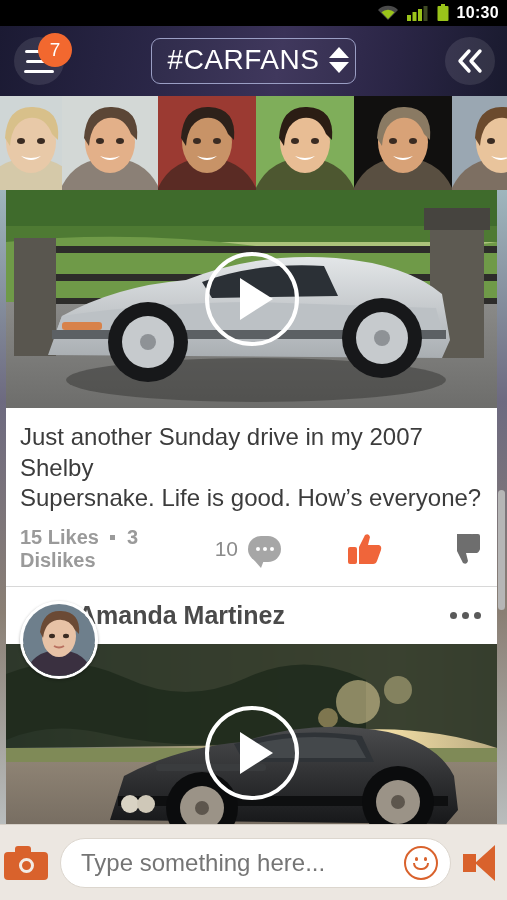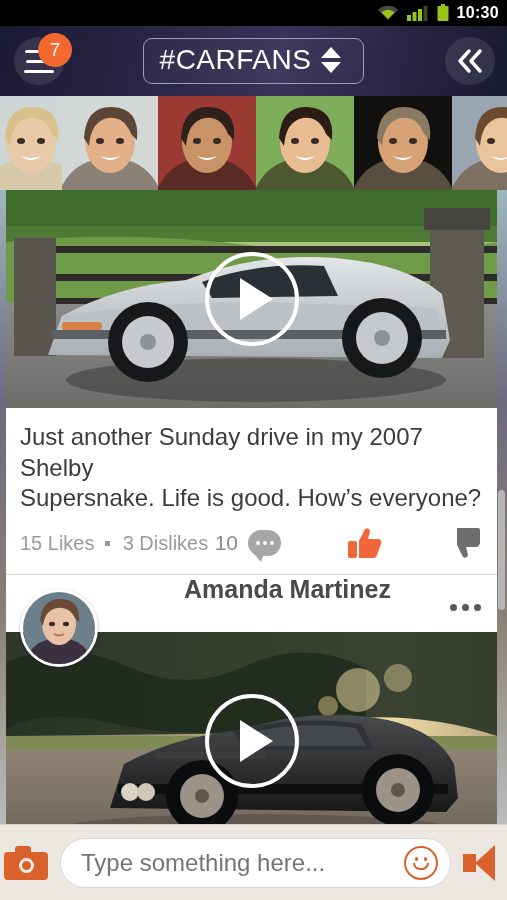--- a/index.html
+++ b/index.html
@@ -22,21 +22,21 @@
                  border-radius:50%; background:rgba(255,255,255,.10);
                  display:flex; flex-direction:column; justify-content:center;
                  align-items:center; gap:7px; }
   .menu-circle i { display:block; background:#fff; height:3px; border-radius:2px; }
   .menu-circle i:nth-child(1){ width:28px; }
   .menu-circle i:nth-child(2){ width:26px; }
   .menu-circle i:nth-child(3){ width:30px; }
   .badge { position:absolute; right:-2px; top:-4px; width:34px; height:34px;
            border-radius:50%; background:#f2682f; color:#fff; font-size:19px;
            display:flex; align-items:center; justify-content:center; font-weight:500; }
-  .title-pill { border:1px solid #9a9ec4; border-radius:9px; padding:5px 22px 7px 16px;
+  .title-pill { border:1px solid #9a9ec4; border-radius:9px; padding:5px 6px 7px 16px;
                 display:flex; align-items:center; gap:10px; background:rgba(255,255,255,.03); }
   .title-pill span { color:#fff; font-size:28px; letter-spacing:.5px; }
   .spin { display:flex; flex-direction:column; gap:4px; }
   .spin u { width:0; height:0; border-left:10px solid transparent;
             border-right:10px solid transparent; display:block; }
   .spin u.up { border-bottom:11px solid #fff; }
   .spin u.dn { border-top:11px solid #fff; }
   .hdr-right { position:absolute; right:12px; top:11px; width:50px; height:48px;
                border-radius:50%; background:rgba(255,255,255,.10);
                display:flex; align-items:center; justify-content:center; }
@@ -54,37 +54,37 @@
   .play { position:absolute; left:50%; top:50%; transform:translate(-50%,-50%);
           width:94px; height:94px; border-radius:50%; border:4px solid #fff;
           display:flex; align-items:center; justify-content:center; }
   .play u { width:0; height:0; border-top:21px solid transparent;
             border-bottom:21px solid transparent; border-left:33px solid #fff;
             margin-left:9px; }
   .post-text { padding:14px 14px 2px 14px; font-size:24px; color:#3c3c3c;
                line-height:1.28; white-space:pre-line; }
   .meta { display:flex; align-items:center; padding:10px 16px 14px 14px; }
   .likes { font-size:20px; color:#9a9a9a; }
-  .likes b { font-weight:normal;margin-top:26px; }
+  .likes b { font-weight:bold;margin-top:26px; }
   .dot { display:inline-block; width:5px; height:5px; background:#9a9a9a;
          margin:0 7px 4px 5px; }
   .meta-right { margin-left:auto; display:flex; align-items:center; gap:0; }
   .cmt-count { font-size:21px; color:#8b8b8b; margin-right:10px; }
   .bubble { width:33px; height:26px; background:#a6a6a6; border-radius:13px;
             position:relative; display:flex; align-items:center;
             justify-content:center; gap:3px; }
   .bubble:after { content:""; position:absolute; left:6px; bottom:-6px;
                   border-left:7px solid transparent; border-right:3px solid transparent;
                   border-top:8px solid #a6a6a6; }
   .bubble s { width:4px; height:4px; border-radius:50%; background:#fff; display:block; }
   .thumb-up { margin-left:66px; }
   .thumb-dn { margin-left:62px; }
 
   .post-head { display:flex; align-items:center; height:58px; padding-left:72px;
-               border-top:1px solid #d8d8d8; background:#fff; position:relative;flex-direction:column; }
+               border-top:1px solid #d8d8d8; background:#fff; position:relative; }
   .post-head .name { font-size:25px; color:#4a4a4a; font-weight:bold; }
   .dots3 { margin-left:auto; margin-right:16px; display:flex; gap:5px; }
   .dots3 s { width:7px; height:7px; border-radius:50%; background:#5a5a5a; display:block; }
   .avatar { position:absolute; left:14px; top:14px; width:78px; height:78px;
             border-radius:50%; border:3px solid #fff; overflow:hidden; z-index:5;
             box-shadow:0 1px 3px rgba(0,0,0,.35); }
   .scrollbar { position:absolute; right:2px; top:300px; width:7px; height:120px;
                background:#b6b6b6; border-radius:4px; }
   .edge { position:absolute; top:0; bottom:0; width:6px;
           background:linear-gradient(180deg,#9fb6bd,#6d6a80,#8a7f74,#b9bdbd); }

